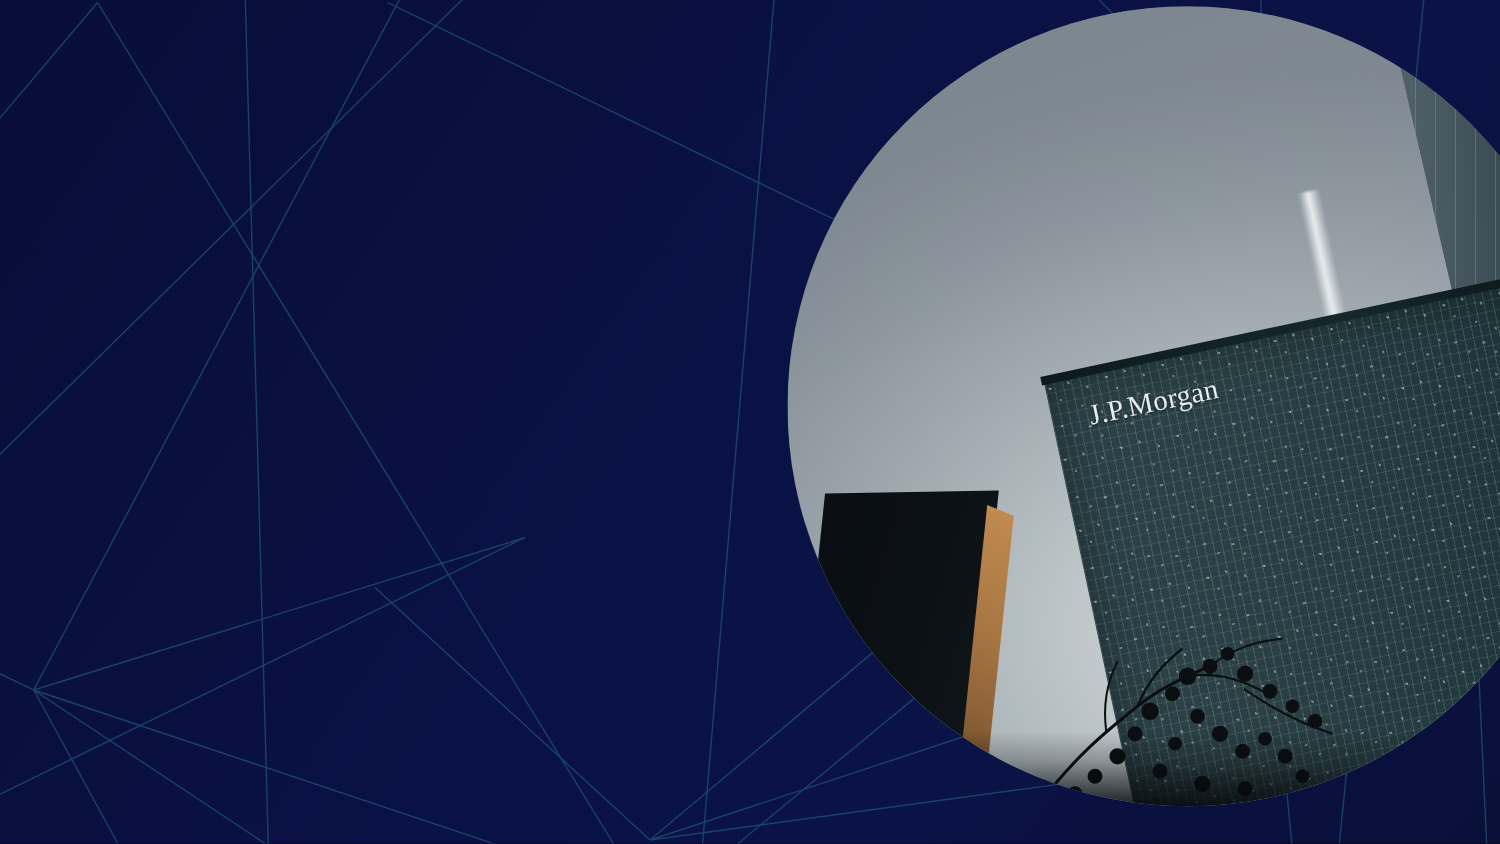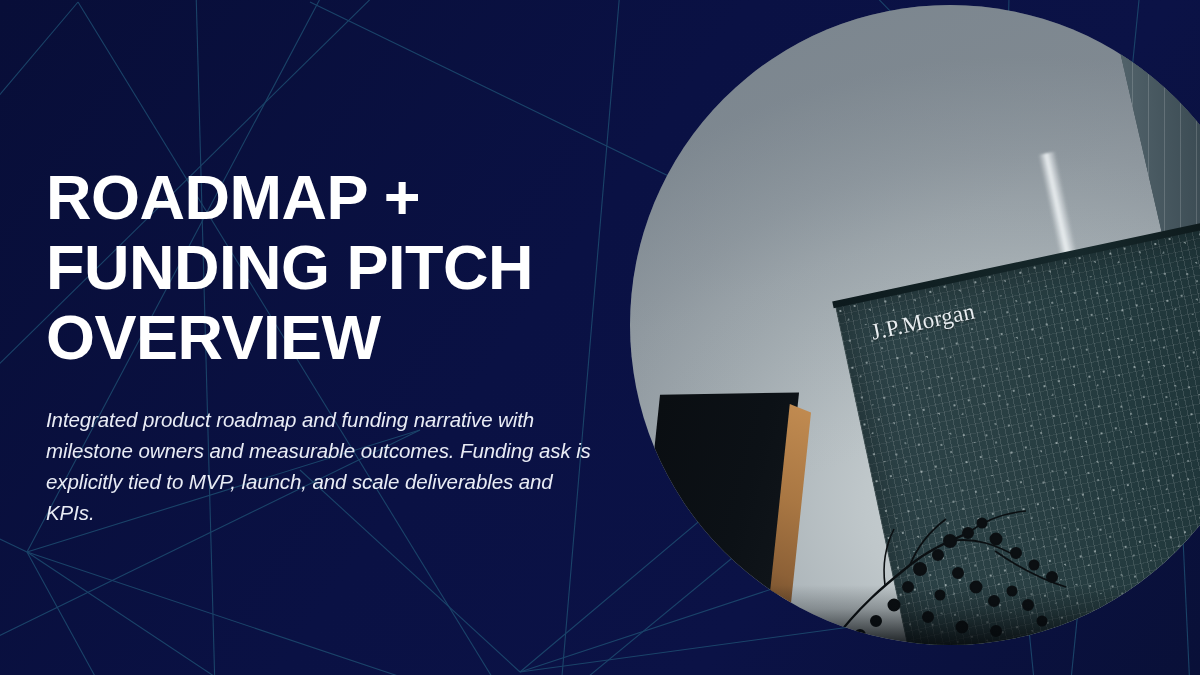--- a/index.html
+++ b/index.html
@@ -248,24 +248,20 @@
       <line x1="-20" y1="383" x2="400" y2="-30"></line>
       <line x1="196" y1="-10" x2="215" y2="690"></line>
       <line x1="620" y1="-10" x2="560" y2="700"></line>
       <line x1="1140" y1="-10" x2="1070" y2="690"></line>
       <line x1="860" y1="-20" x2="1200" y2="330"></line>
       <line x1="-30" y1="650" x2="420" y2="430"></line>
       <line x1="1178" y1="430" x2="1190" y2="690"></line>
     </g>
   </svg>
 
-  <div class="text-col">
-    <h1 class="slide-title">ROADMAP + FUNDING PITCH OVERVIEW</h1>
-    <p class="slide-subtitle">Integrated product roadmap and funding narrative with milestone owners and measurable outcomes. Funding ask is explicitly tied to MVP, launch, and scale deliverables and KPIs.</p>
-  </div>
 
   <div class="photo-circle">
     <div class="photo-inner">
       <div class="sky"></div>
       <div class="sky-tint"></div>
 
       <div class="tower-right">
         <div class="tower-right-glass"></div>
       </div>
 

